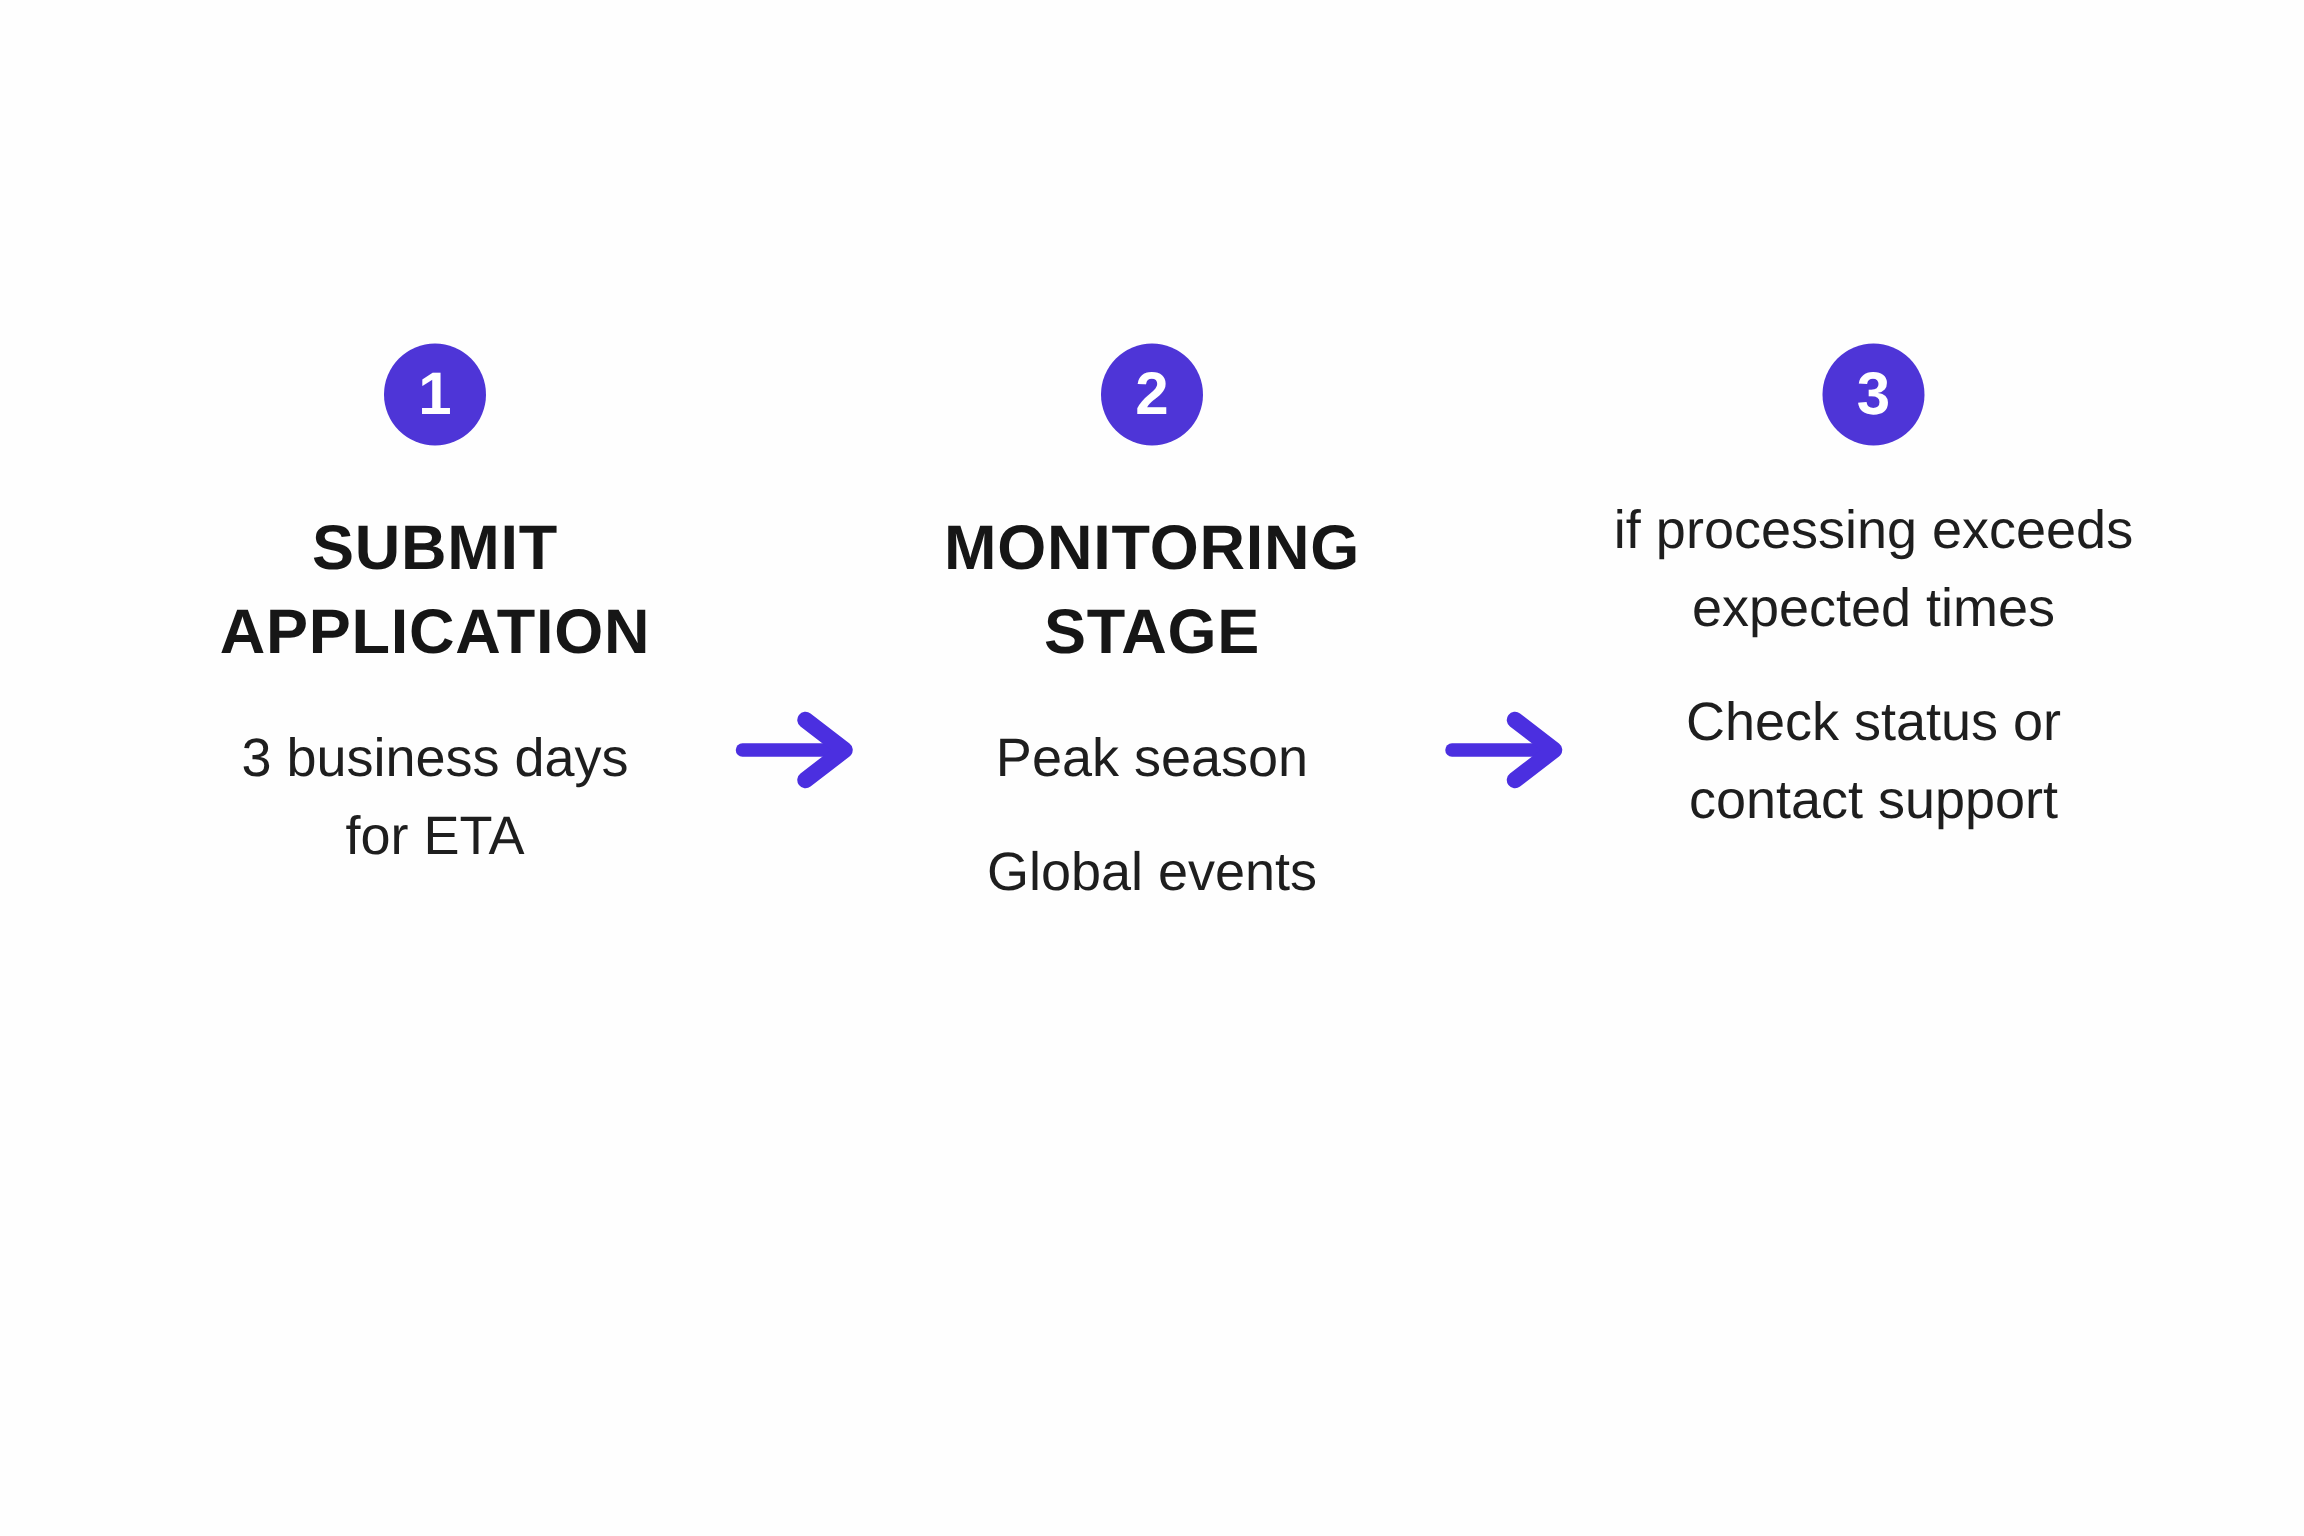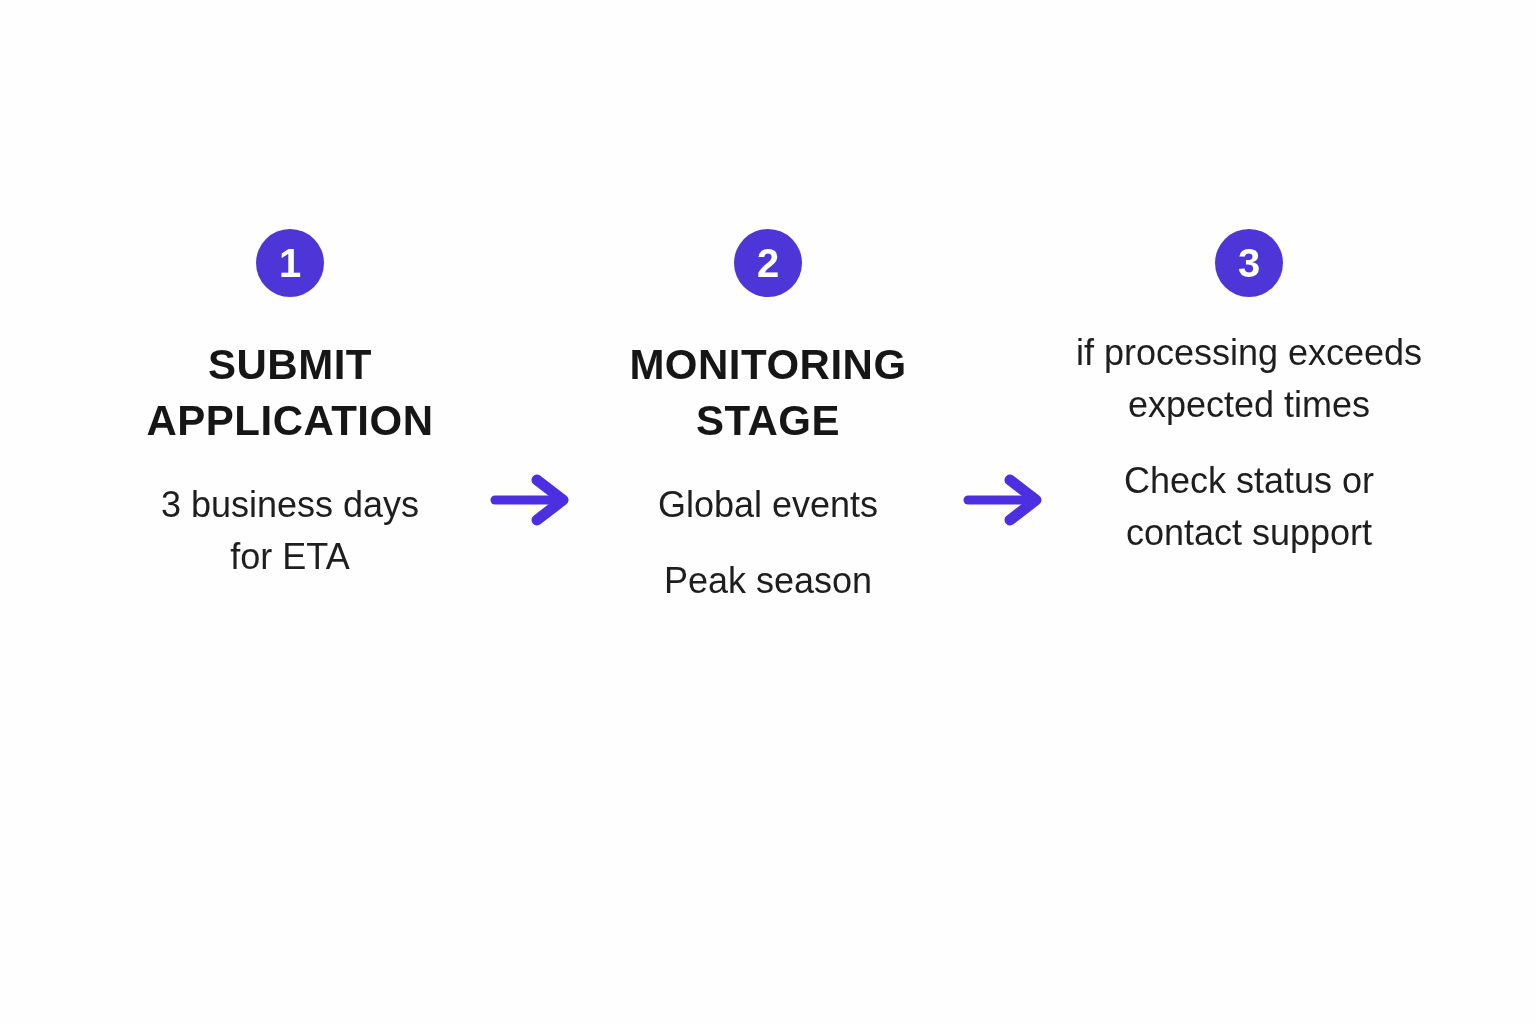--- a/index.html
+++ b/index.html
@@ -102,22 +102,22 @@
     <polyline points="50,10 76,30 50,50" stroke-width="11"></polyline>
   </svg>
 
   <div class="step s1">
     <div class="badge">
       <span>2</span>
     </div>
     <div class="title">MONITORING
 STAGE</div>
     <div class="body-block">
+      <div class="para">Peak season</div>
       <div class="para">Global events</div>
-      <div class="para">Peak season</div>
     </div>
   </div>
 
   <svg class="arrow a1" viewBox="0 0 90 60">
     <line x1="8" y1="30" x2="66" y2="30" stroke-width="9"></line>
     <polyline points="50,10 76,30 50,50" stroke-width="11"></polyline>
   </svg>
 
   <div class="step s2">
     <div class="badge">

